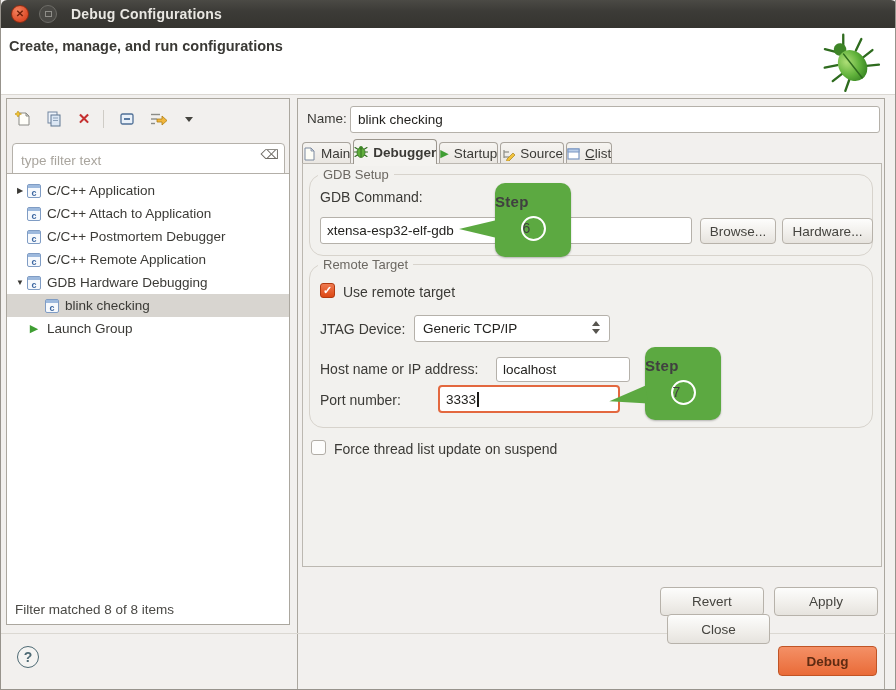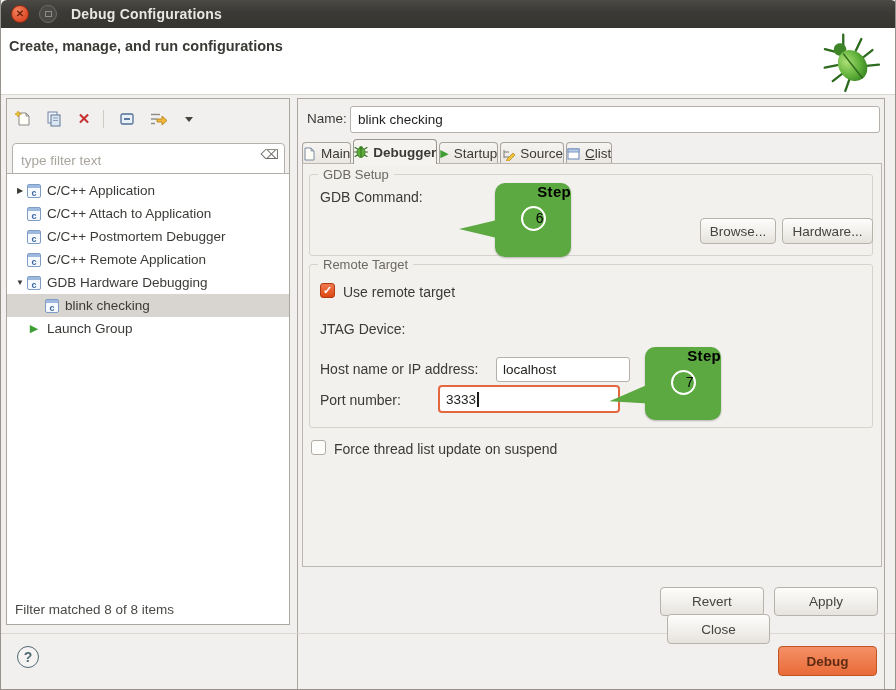--- a/index.html
+++ b/index.html
@@ -68,21 +68,21 @@
   .tab { height:22px; display:flex; align-items:center; padding:0 0; font-size:13.5px; color:#3b3a36;
     background:linear-gradient(#f6f4f1,#e9e6e1); border:1px solid #a9a49d; border-bottom:none;
     border-radius:4px 4px 0 0; margin-right:2px; position:relative; }
   .tab.active { height:25px; background:#f4f3f0; font-weight:bold; z-index:3; border-color:#9b968e;
     box-shadow:0 2px 0 #f4f3f0; }
   .tab .ticon { margin-right:5px; display:flex; }
   .tab .u { text-decoration:underline; }
   .tab-content { position:absolute; left:4px; top:64px; width:580px; height:404px;
     background:#f2f1ee; border:1px solid #bcb8b1; z-index:1; }
   
-  .group { position:absolute; border:1px solid #d7d3cc; border-radius:3px; }
+  .group { position:absolute; border:1px solid #d7d3cc; border-radius:14px; }
   .group-title { position:absolute; left:8px; top:-8px; background:#f2f1ee; padding:0 5px;
     font-size:13px; color:#6c6862; }
   .g-gdb { left:6px; top:10px; width:564px; height:82px; }
   .g-remote { left:6px; top:100px; width:564px; height:164px; }
   .field-label { position:absolute; font-size:14px; color:#3b3a36; }
   .text-input { position:absolute; border:1px solid #b5b1aa; border-radius:3px; background:#fff;
     font-size:13.5px; color:#23221f; padding:0 6px; outline:none; font-family:"Liberation Sans", sans-serif; }
   .btn { display:flex; align-items:center; justify-content:center;
     background:linear-gradient(#fdfdfc,#f0eeea 60%,#e6e3de); border:1px solid #b7b2aa;
     border-radius:4px; font-size:13.5px; color:#45443f; }
@@ -103,21 +103,21 @@
     display:flex; align-items:center; padding:0 6px; font-size:13.5px; color:#23221f; }
   .caret { width:1.5px; height:15px; background:#1a1a18; margin-left:1px; }
   
   .bottom-sep { position:absolute; left:0; top:633px; width:896px; height:1px; background:#dbd8d2; }
   .help-btn { position:absolute; left:16px; top:646px; width:22px; height:22px; border-radius:50%;
     border:1.5px solid #4e6a74; color:#4e6a74; font-size:14px; font-weight:bold;
     display:flex; align-items:center; justify-content:center; background:#f5f4f2; }
   .btn-debug { background:linear-gradient(#f49066,#e96b38); border:1px solid #c05425; color:#5f2b12; font-weight:bold; }
   
   .callout { position:absolute; width:76px; background:#5ca941; border-radius:10px; z-index:50;
-    color:#000000; text-align:right; padding-top:0; box-shadow:0 1px 2px rgba(0,0,0,.25); }
+    color:#404040; text-align:left; padding-top:10px; box-shadow:0 1px 2px rgba(0,0,0,.25); }
   .callout .step-word { font-size:15px; font-weight:bold; letter-spacing:.3px; }
   .callout .badge { width:25px; height:25px; border:2px solid #fff; border-radius:50%;
     margin:6px auto 12px; font-size:14px; line-height:21px; }
   .tail { position:absolute; width:0; height:0;
     border-top:9px solid transparent; border-bottom:9px solid transparent;
     border-right:38px solid #5ca941; left:-36px; }
   .co-6 { left:494px; top:183px; height:74px; }
   .co-6 .tail { top:37px; }
   .co-7 { left:644px; top:347px; height:73px; }
   .co-7 .tail { top:42px; transform:rotate(-10deg); }
@@ -326,33 +326,41 @@
         </span>
         <span><span class="u">C</span><span>list</span></span>
       </div>
     </div>
 
     <div class="tab-content">
 
       <div class="group g-gdb">
         <div class="group-title">GDB Setup</div>
         <div class="field-label" style="left:10px; top:14px">GDB Command:</div>
+        <input class="text-input" style="left: 10px; top: 42px; width: 372px; height: 27px;" type="text" value="xtensa-esp32-elf-gdb">
         <div class="btn btn-abs" style="left:390px; top:43px; width:76px; height:26px">Browse...</div>
         <div class="btn btn-abs" style="left:472px; top:43px; width:91px; height:26px">Hardware...</div>
       </div>
 
       <div class="group g-remote">
         <div class="group-title">Remote Target</div>
 
         <div class="checkbox checked" style="left:10px; top:18px">
           <span>✓</span>
         </div>
         <div class="field-label" style="left:33px; top:19px">Use remote target</div>
 
         <div class="field-label" style="left:10px; top:56px">JTAG Device:</div>
+        <div class="combo" style="left:104px; top:50px; width:196px; height:27px">
+          <span>Generic TCP/IP</span>
+          <span class="spinner">
+              <i class="spin-up"></i>
+              <i class="spin-dn"></i>
+            </span>
+        </div>
 
         <div class="field-label" style="left:10px; top:96px">Host name or IP address:</div>
         <input class="text-input" style="left: 186px; top: 92px; width: 134px; height: 25px;" type="text" value="localhost">
 
         <div class="field-label" style="left:10px; top:127px">Port number:</div>
         <div class="port-field" style="left:128px; top:120px; width:182px; height:28px">
           <span>3333</span>
           <span class="caret"></span>
         </div>
       </div>

